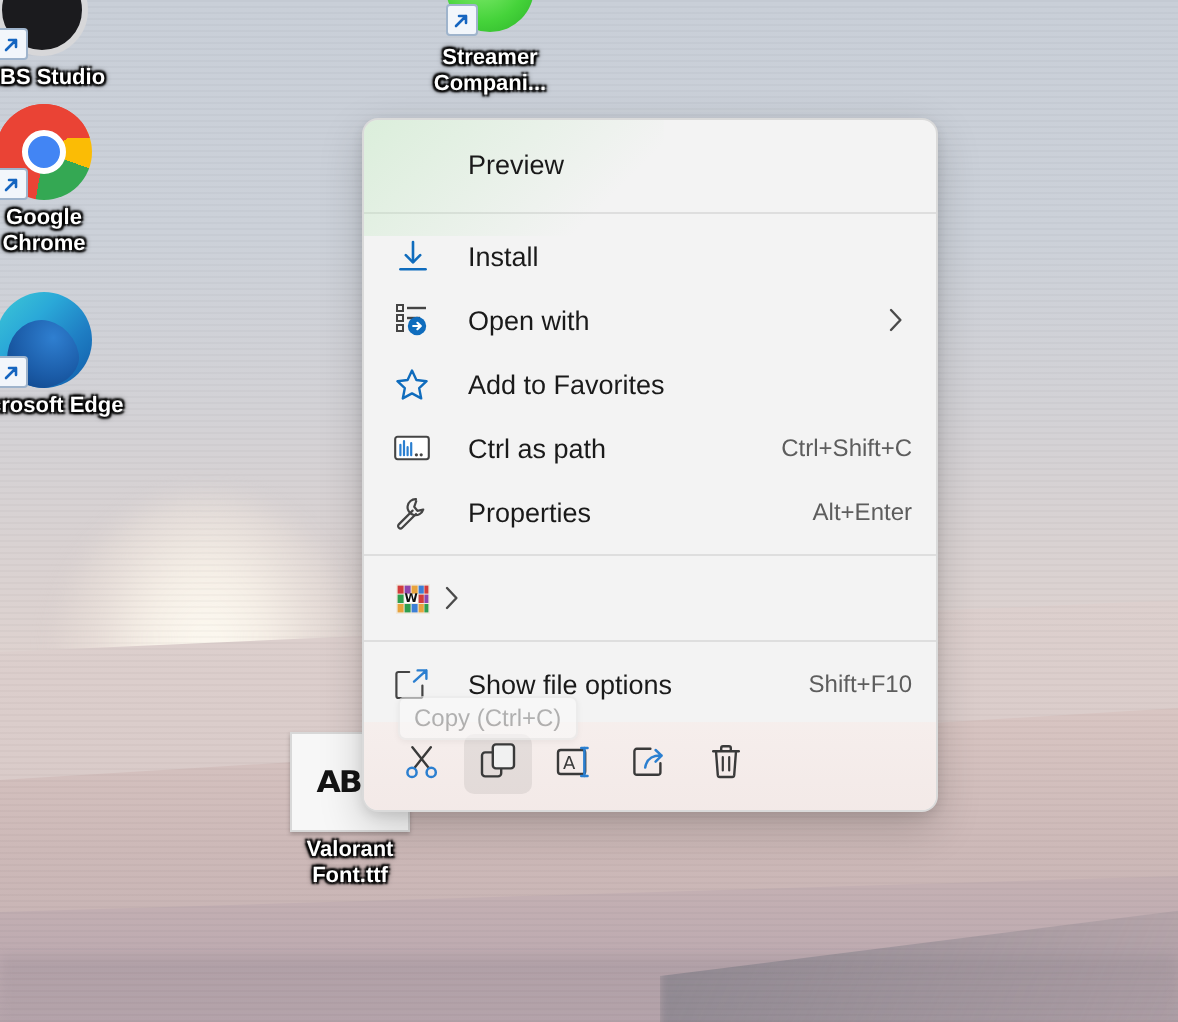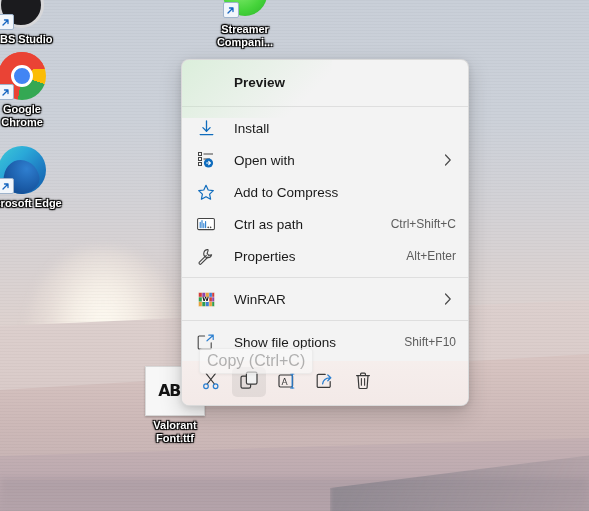--- a/index.html
+++ b/index.html
@@ -127,21 +127,21 @@
     position:relative;display:flex;align-items:center;height:32px;
     padding:0 12px 0 12px;cursor:default;
   }
   .menu-row .ico{width:24px;height:20px;flex:0 0 24px;display:flex;align-items:center;justify-content:center;}
   .menu-row .ico svg{display:block;}
   .menu-row .txt{margin-left:16px;flex:1;white-space:nowrap;}
   .menu-row .accel{color:#5d5d5d;font-size:12px;margin-left:0;}
   .menu-row .chev{width:16px;display:flex;align-items:center;justify-content:center;color:#4a4a4a;}
   .sep{height:1px;background:rgba(0,0,0,0.085);margin:2px 0;}
 
-  .preview-row{height:38px;padding-left:12px;font-weight:bold;}
+  .preview-row{height:38px;padding-left:12px;}
   .preview-row .txt{margin-left:40px;}
 
   
   #menu-toolbar{
     display:flex;align-items:center;gap:4px;padding:6px 12px 8px 12px;
     background:linear-gradient(to bottom,rgba(246,238,236,0.95),rgba(243,233,231,0.96));
   }
   #menu-toolbar:before{
     content:"";position:absolute;
   }
@@ -151,21 +151,21 @@
   }
   .tbtn.selected{background:rgba(0,0,0,0.065);}
 
   
   #copy-tooltip{
     position:absolute;left:199px;top:348px;
     background:rgba(249,249,249,0.62);
     border:1px solid rgba(0,0,0,0.045);
     border-radius:4px;
     padding:3px 7px;
-    font-size:16px;color:rgba(60,60,60,0.38);
+    font-size:12px;color:rgba(60,60,60,0.38);
     white-space:nowrap;
     box-shadow:0 1px 3px rgba(0,0,0,0.05);
     pointer-events:none;
   }
 </style>
 </head>
 <body>
 
 <div id="wallpaper">
   <div class="sky"></div>
@@ -277,21 +277,21 @@
           </svg>
       </span>
     </div>
 
     <div class="menu-row">
       <span class="ico">
         <svg width="18" height="17" viewBox="0 0 18 17">
           <path d="M9 1.3 L11.2 6.0 L16.3 6.6 L12.6 10.1 L13.6 15.2 L9 12.7 L4.4 15.2 L5.4 10.1 L1.7 6.6 L6.8 6.0 Z" fill="none" stroke="#0f6cbd" stroke-width="1.2" stroke-linejoin="round"></path>
         </svg>
       </span>
-      <span class="txt">Add to Compress</span>
+      <span class="txt">Add to Favorites</span>
     </div>
 
 
     <div class="menu-row">
       <span class="ico">
         <svg width="18" height="15" viewBox="0 0 18 15">
           <rect x="0.6" y="1.4" width="16.8" height="11.2" rx="1.2" fill="#fff" stroke="#444" stroke-width="1.05"></rect>
           <path d="M3.2 10.6 V5.4 M5.0 10.6 V3.6 M6.8 10.6 V6.6 M8.6 10.6 V4.6" stroke="#2b7fd0" stroke-width="1.1" stroke-linecap="round"></path>
           <circle cx="11.2" cy="10.4" r="0.8" fill="#444"></circle>
           <circle cx="13.6" cy="10.4" r="0.8" fill="#444"></circle>
@@ -330,21 +330,20 @@
           <rect x="11.3" y="5.3" width="2.6" height="4.2" fill="#d23c3c"></rect>
           <rect x="14.2" y="5.3" width="2.0" height="4.2" fill="#8e44ad"></rect>
           <rect x="0.8" y="10.0" width="3.0" height="4.2" fill="#e8a33d"></rect>
           <rect x="4.3" y="10.0" width="3.0" height="4.2" fill="#2e9e4f"></rect>
           <rect x="7.8" y="10.0" width="3.0" height="4.2" fill="#3d7fd6"></rect>
           <rect x="11.3" y="10.0" width="2.6" height="4.2" fill="#e8a33d"></rect>
           <rect x="14.2" y="10.0" width="2.0" height="4.2" fill="#2e9e4f"></rect>
           <text x="7.6" y="9.2" font-family="DejaVu Sans, sans-serif" font-size="6" font-weight="bold" fill="#111" text-anchor="middle">W</text>
         </svg>
       </span>
-      <span class="txt">WinRAR</span>
       <span class="chev">
         <svg width="8" height="12" viewBox="0 0 8 12">
             <path d="M1.5 1 L6.2 6 L1.5 11" stroke="#4a4a4a" stroke-width="1.2" fill="none" stroke-linecap="round" stroke-linejoin="round"></path>
           </svg>
       </span>
     </div>
   </div>
 
   <div class="sep"></div>
 

